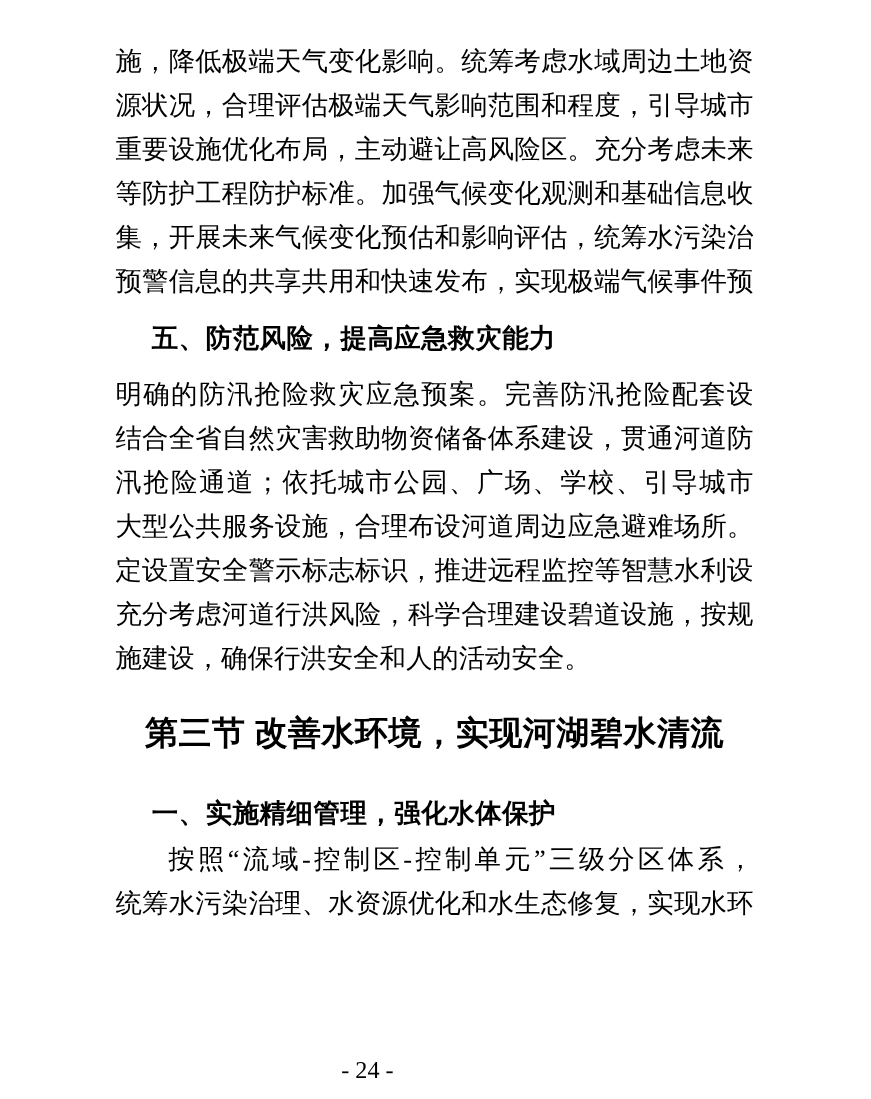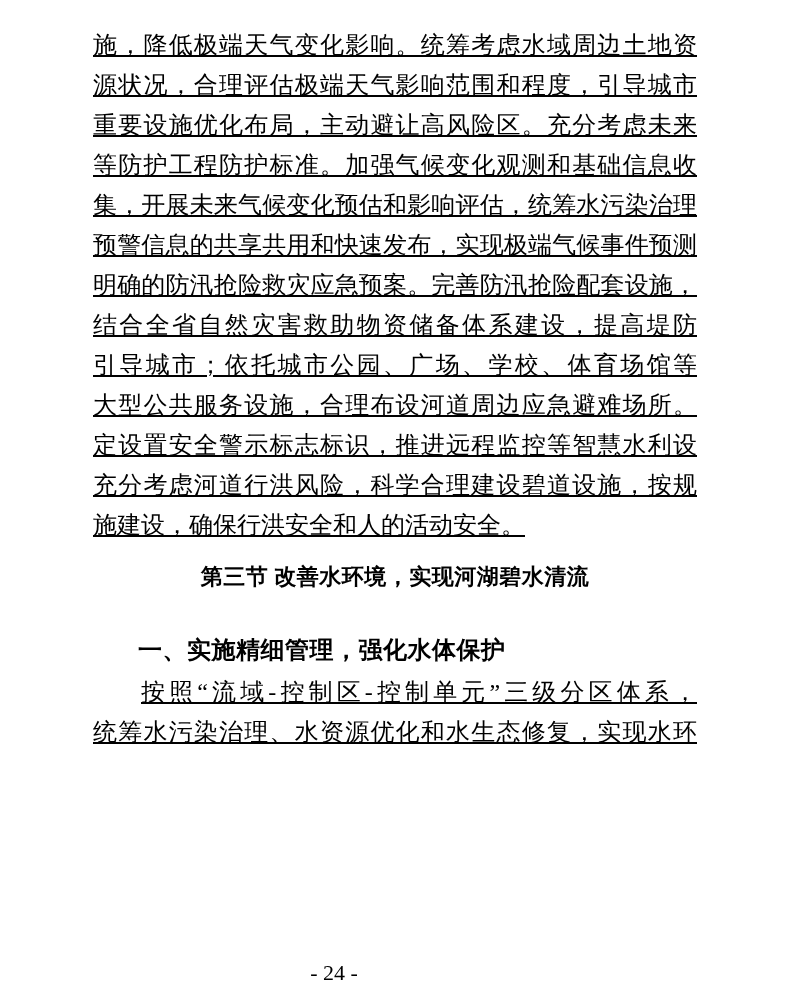--- a/index.html
+++ b/index.html
@@ -16,23 +16,22 @@
     font-family: "Liberation Serif", "DejaVu Serif", serif;
     overflow: hidden;
   }
   .text-col {
     position: absolute;
     left: 93px;
     top: 25px;
     width: 604px;
   }
   .para {
-    margin: 0;
+    margin: 12px;
     padding: 0;
-    text-decoration: underline;
   }
   .line {
     height: 40px;
     line-height: 40px;
     font-size: 24px;
     text-align: justify;
     text-align-last: justify;
     text-justify: inter-character;
     overflow: hidden;
   }
@@ -46,24 +45,24 @@
   .heading {
     height: 38px;
     line-height: 38px;
     font-size: 24px;
     font-weight: bold;
     font-family: "Liberation Sans", "DejaVu Sans", sans-serif;
     text-indent: 45px;
     letter-spacing: 0.5px;
   }
   .section-title {
-    margin-top: 12px;
+    margin-top: 28px;
     height: 40px;
     line-height: 40px;
-    font-size: 22px;
+    font-size: 30px;
     font-weight: bold;
     text-align: center;
     letter-spacing: 0.5px;
     font-family: "Liberation Serif", "DejaVu Serif", serif;
   }
   .heading-gap {
     margin-top: 34px;
   }
   .para-gap {
     margin-top: 3px;
@@ -86,25 +85,26 @@
 
     <div class="para">
       <div class="line">施，降低极端天气变化影响。统筹考虑水域周边土地资</div>
       <div class="line">源状况，合理评估极端天气影响范围和程度，引导城市</div>
       <div class="line">重要设施优化布局，主动避让高风险区。充分考虑未来</div>
       <div class="line">等防护工程防护标准。加强气候变化观测和基础信息收</div>
       <div class="line">集，开展未来气候变化预估和影响评估，统筹水污染治理</div>
       <div class="line">预警信息的共享共用和快速发布，实现极端气候事件预测</div>
     </div>
 
+    <div class="heading">五、防范风险，提高应急救灾能力</div>
 
     <div class="para">
       <div class="line">明确的防汛抢险救灾应急预案。完善防汛抢险配套设施，</div>
-      <div class="line">结合全省自然灾害救助物资储备体系建设，提高堤防</div>
-      <div class="line">引导城市；依托城市公园、广场、学校、体育场馆等</div>
+      <div class="line">结合全省自然灾害救助物资储备体系建设，贯通河道防</div>
+      <div class="line">汛抢险通道；依托城市公园、广场、学校、引导城市</div>
       <div class="line">大型公共服务设施，合理布设河道周边应急避难场所。</div>
       <div class="line">定设置安全警示标志标识，推进远程监控等智慧水利设</div>
       <div class="line">充分考虑河道行洪风险，科学合理建设碧道设施，按规</div>
       <div class="line end">施建设，确保行洪安全和人的活动安全。</div>
     </div>
 
     <div class="section-title">第三节 改善水环境，实现河湖碧水清流</div>
 
     <div class="heading heading-gap">一、实施精细管理，强化水体保护</div>
 

